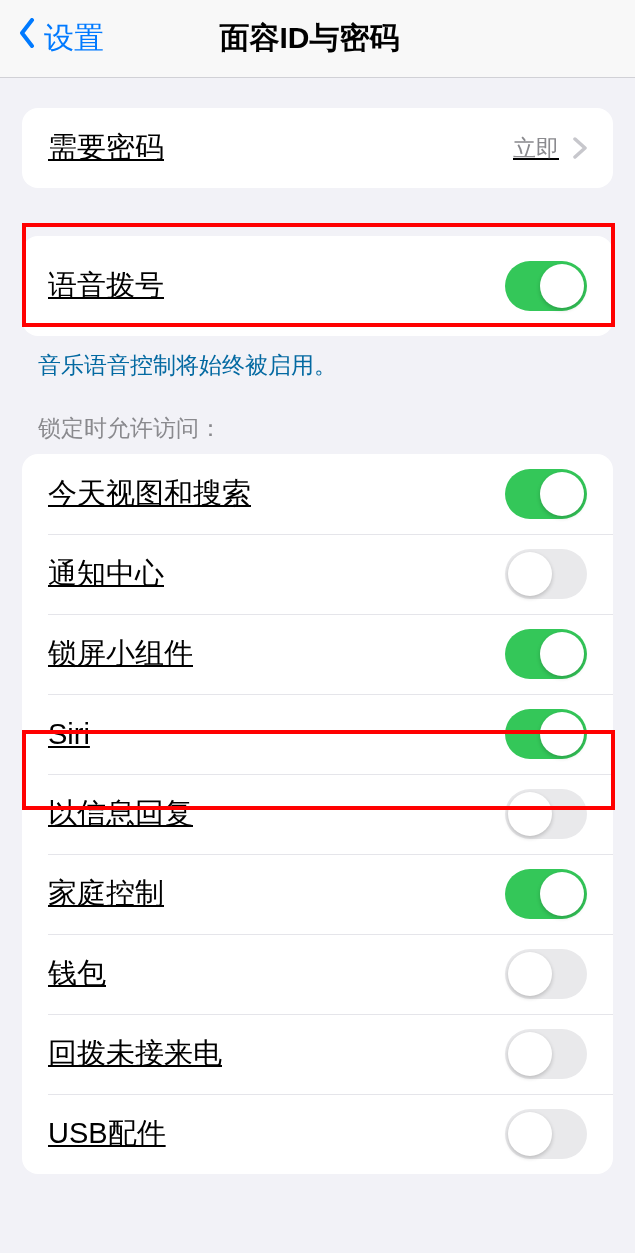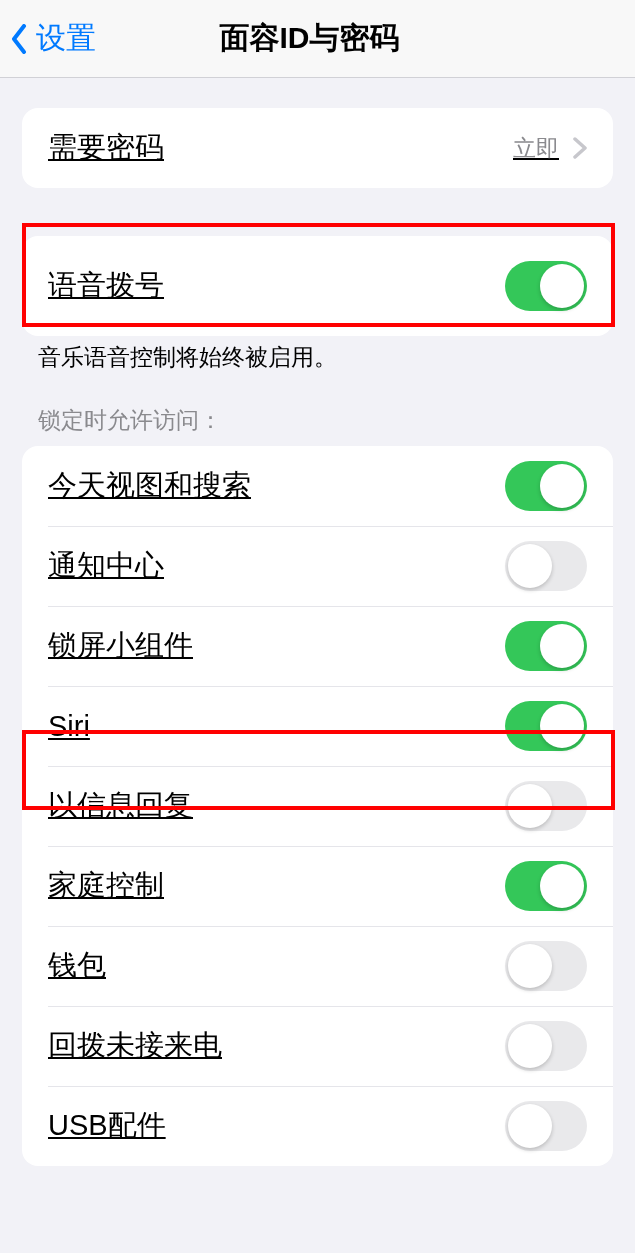--- a/index.html
+++ b/index.html
@@ -18,22 +18,22 @@
     .nav-bar {
       height: 78px;
       background: #f8f8f8;
       border-bottom: 1px solid #d1d1d6;
       display: flex;
       align-items: center;
       position: relative;
     }
     .back-button {
       display: flex;
-      align-items: center;
-      padding-left: 10px;
+      align-items: flex-start;
+      padding-left: 18px;
       color: #007aff;
       font-size: 30px;
       cursor: pointer;
     }
     .back-chevron {
       width: 18px;
       height: 30px;
       margin-right: 8px;
     }
     .back-chevron svg {
@@ -89,23 +89,23 @@
       margin-right: 14px;
     }
     .chevron-right {
       width: 14px;
       height: 22px;
     }
     .chevron-right svg {
       display: block;
     }
     .footer-text {
-      margin: 6px 38px 0 38px;
+      margin: 14px 38px 0 38px;
       font-size: 23px;
-      color: #000000;
+      color: #0369a1;
       line-height: 1.35;
     }
     .header-text {
       margin: 32px 38px 10px 38px;
       font-size: 23px;
       color: #8a8a8e;
     }
     .toggle {
       width: 82px;
       height: 50px;

